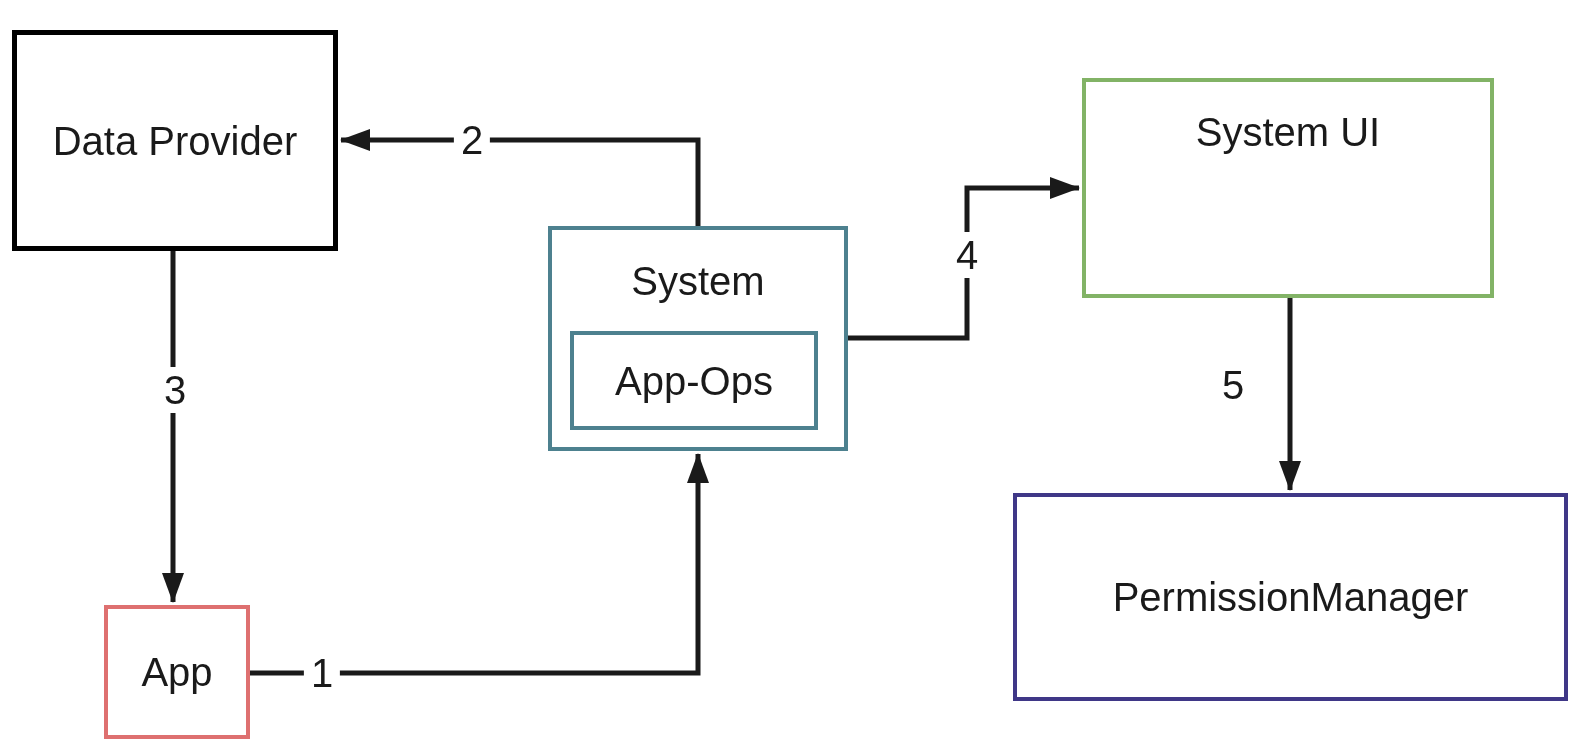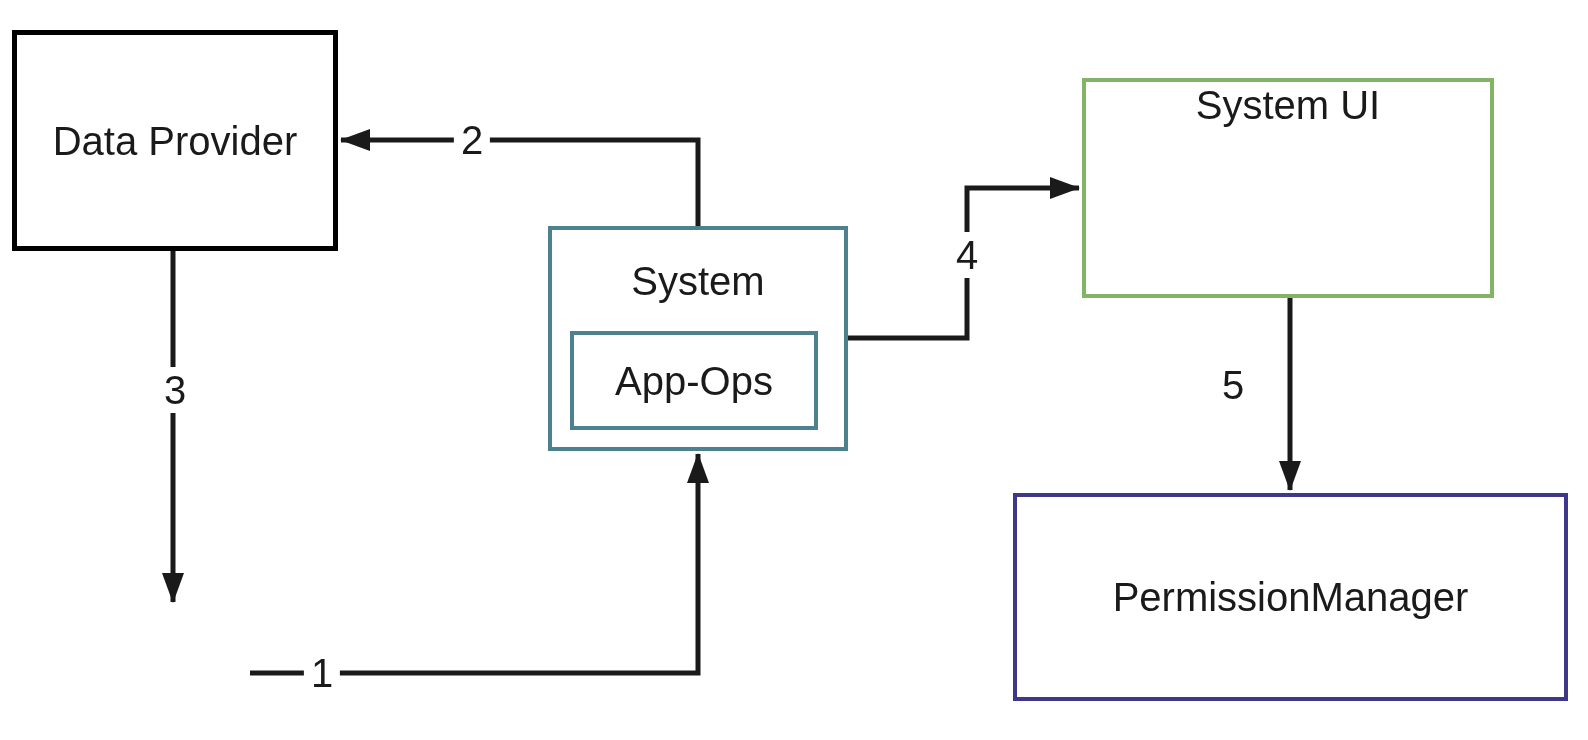--- a/index.html
+++ b/index.html
@@ -57,20 +57,21 @@
   }
   .node-app-ops {
     left: 570px; top: 313px; width: 248px; height: 99px;
     border: 4px solid #4d818f;
     z-index: 3;
     align-items: center;
   }
   .node-system-ui {
     left: 1082px; top: 60px; width: 412px; height: 220px;
     border: 4px solid #82b366;
+    padding-top: 27px;
   }
   .node-dialog {
     left: 1290px; top: 151px; width: 185px; height: 101px;
     border: 4px solid #82b366;
     z-index: 3;
   }
   .node-permission-manager {
     left: 1013px; top: 475px; width: 555px; height: 208px;
     border: 4px solid #3f3787;
   }
@@ -126,20 +127,23 @@
 
   <div class="node node-system-ui label-top">
     <span>System UI</span>
   </div>
 
 
   <div class="node node-permission-manager">
     <span>PermissionManager</span>
   </div>
 
+  <div class="node node-app">
+    <span>App</span>
+  </div>
 
   <span class="edge-label edge-label-1">1</span>
   <span class="edge-label edge-label-2">2</span>
   <span class="edge-label edge-label-3">3</span>
   <span class="edge-label edge-label-4">4</span>
   <span class="edge-label edge-label-5">5</span>
 
 </div>
 
 </body></html>

